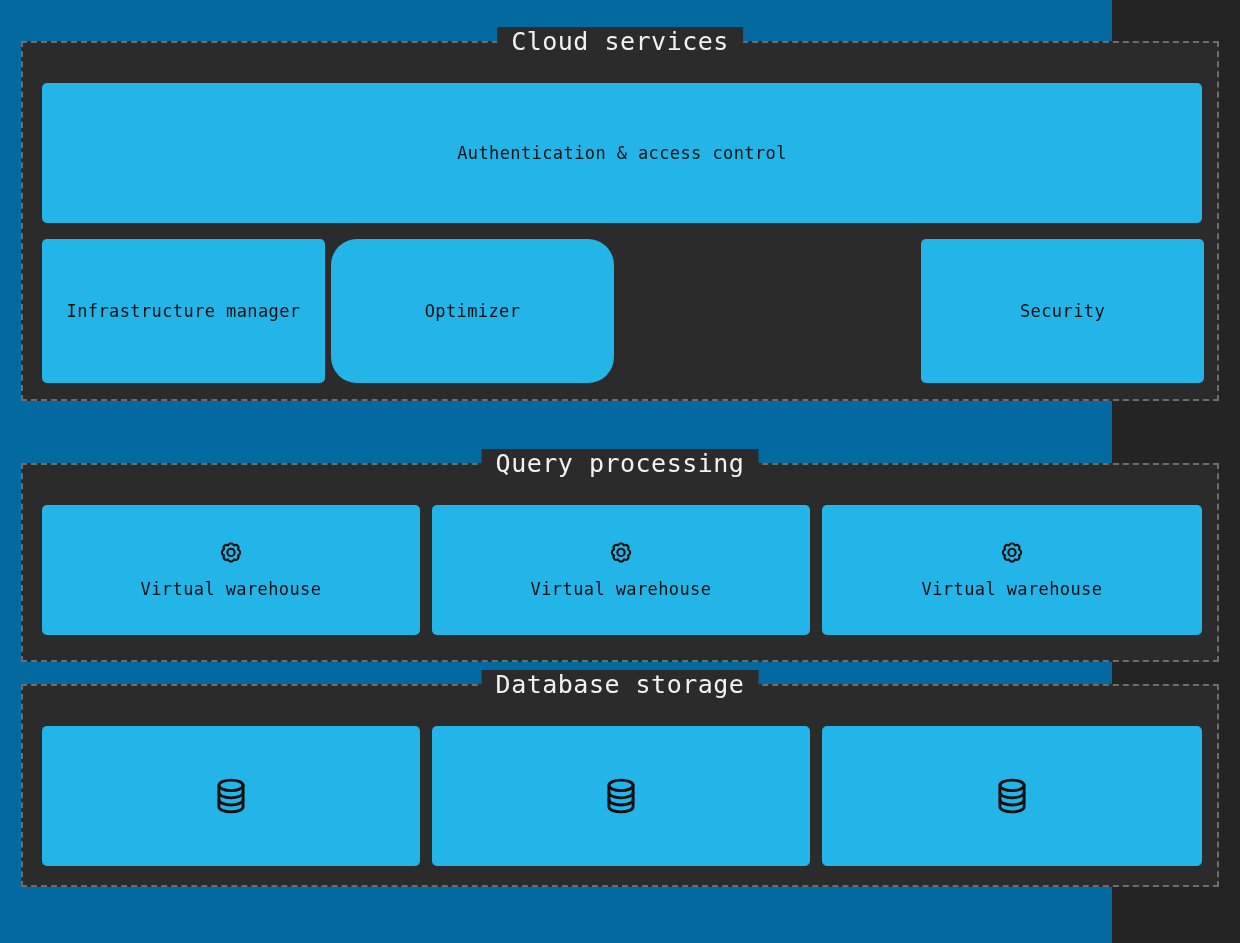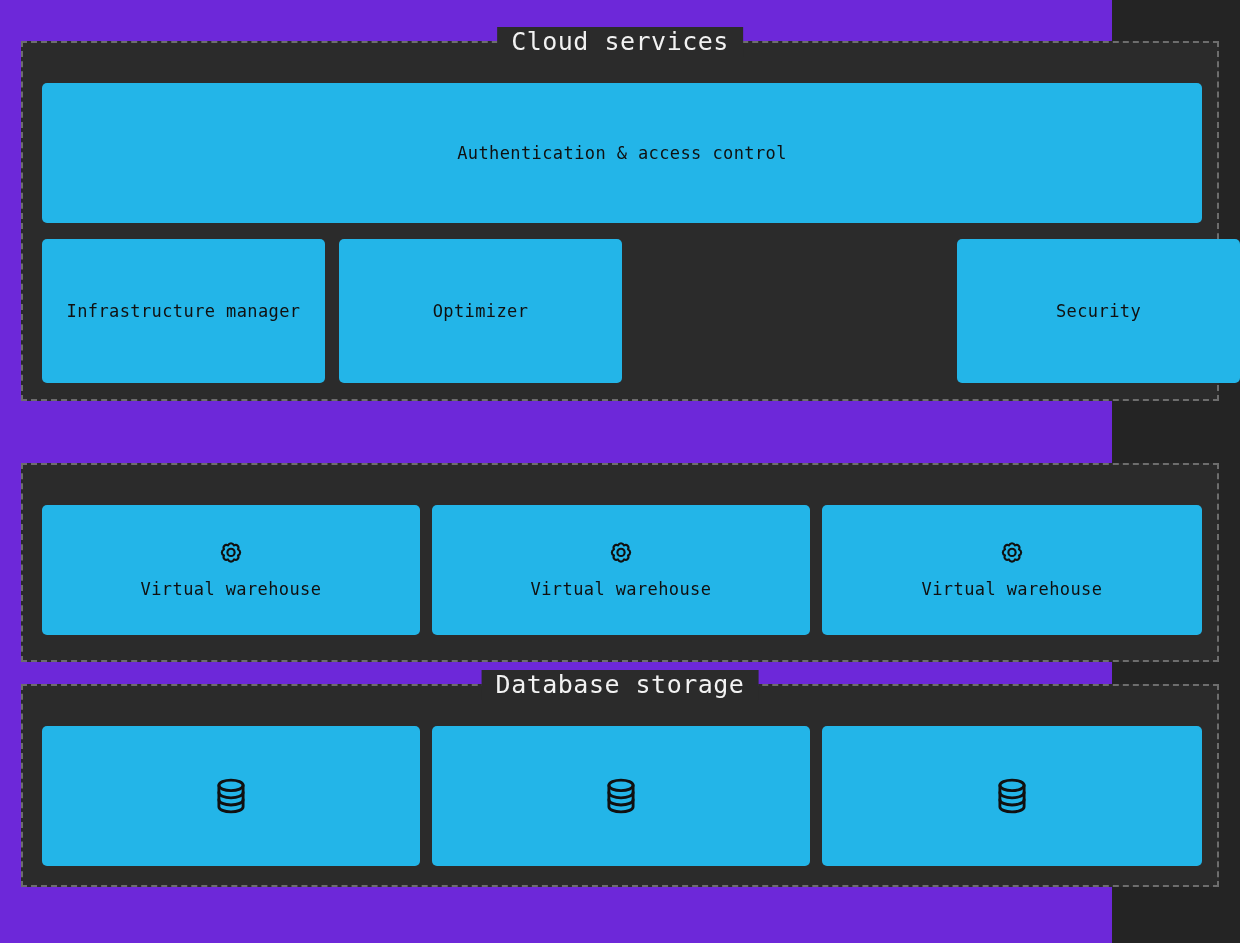--- a/index.html
+++ b/index.html
@@ -10,21 +10,21 @@
     width: 1240px;
     height: 943px;
     background: #242424;
     font-family: "DejaVu Sans Mono", "Liberation Mono", monospace;
     overflow: hidden;
   }
   #canvas {
     position: relative;
     width: 1112px;
     height: 943px;
-    background: #6d28d9;
+    background: #0369a1;
     box-sizing: border-box;
   }
 
   
   .group {
     position: absolute;
     box-sizing: border-box;
     border: 2px dashed #6d6d6d;
     background: #2b2b2b;
   }
@@ -89,30 +89,31 @@
 
     <div class="group-body">
 
       <div class="node" style="left:19px; top:40px; width:1160px; height:140px;">
         <span class="node-label">Authentication &amp; access control</span>
       </div>
 
       <div class="node" style="left:19px; top:196px; width:283px; height:144px;">
         <span class="node-label">Infrastructure manager</span>
       </div>
-      <div class="node" style="left:316px; top:196px; width:283px; height:144px;">
+      <div class="node" style="left:308px; top:196px; width:283px; height:144px;border-radius:26px;">
         <span class="node-label">Optimizer</span>
       </div>
-      <div class="node" style="left:898px; top:196px; width:283px; height:144px;margin-left:36px;">
+      <div class="node" style="left:898px; top:196px; width:283px; height:144px;">
         <span class="node-label">Security</span>
       </div>
     </div>
   </div>
 
   <div class="group" style="left:21px; top:463px; width:1198px; height:199px;">
+    <div class="group-title">Query processing</div>
 
     <div class="group-body">
       <div class="node" style="left:19px; top:40px; width:378px; height:130px;">
         <span class="node-icon">
           <svg width="30" height="30" viewBox="0 0 24 24" fill="none" stroke="#101010" stroke-width="1.7" stroke-linecap="round" stroke-linejoin="round">
             <path d="M12 2.6c1.15 0 2.05.95 2.45 1.72.77-.4 2.05-.52 2.86.3.82.81.7 2.09.3 2.86.77.4 1.72 1.3 1.72 2.45 0 1.15-.95 2.05-1.72 2.45.4.77.52 2.05-.3 2.86-.81.82-2.09.7-2.86.3-.4.77-1.3 1.72-2.45 1.72-1.15 0-2.05-.95-2.45-1.72-.77.4-2.05.52-2.86-.3-.82-.81-.7-2.09-.3-2.86-.77-.4-1.72-1.3-1.72-2.45 0-1.15.95-2.05 1.72-2.45-.4-.77-.52-2.05.3-2.86.81-.82 2.09-.7 2.86-.3C9.95 3.55 10.85 2.6 12 2.6z"></path>
             <circle cx="12" cy="9.93" r="2.9"></circle>
           </svg>
         </span>
         <span class="node-label">Virtual warehouse</span>

